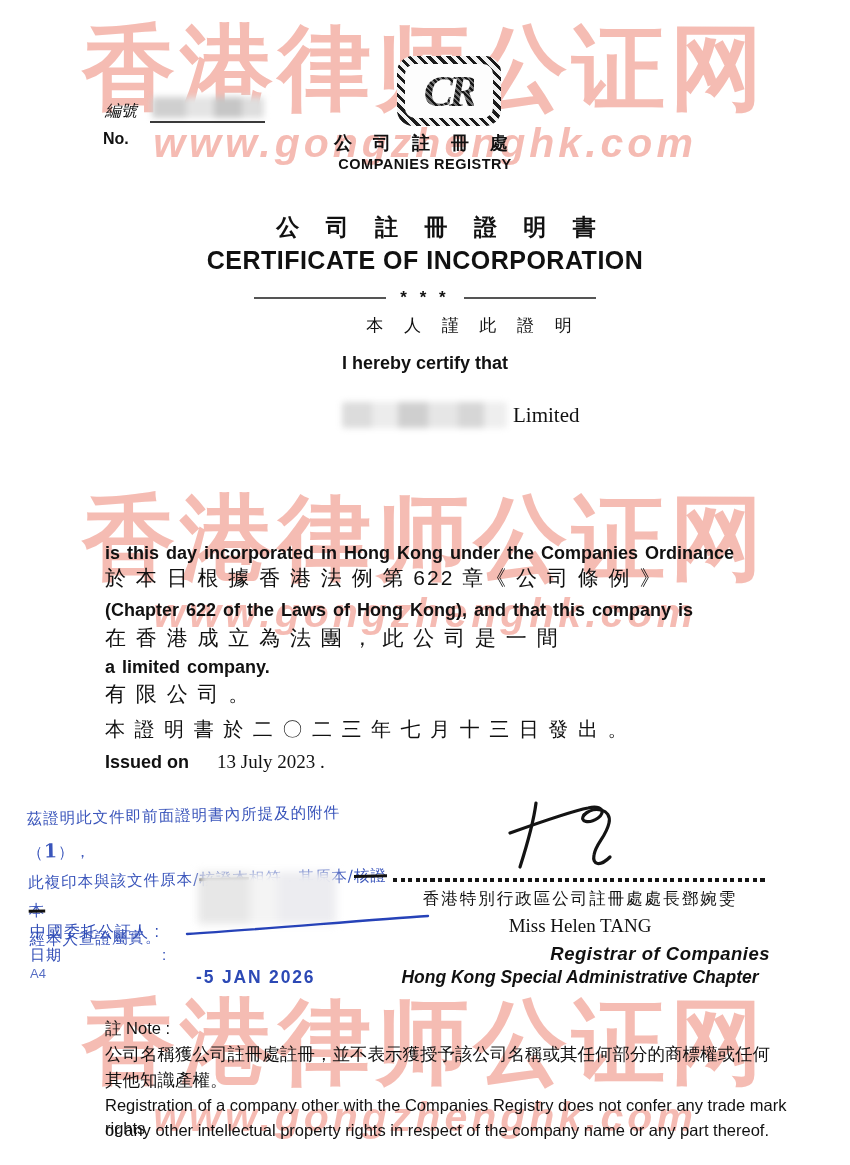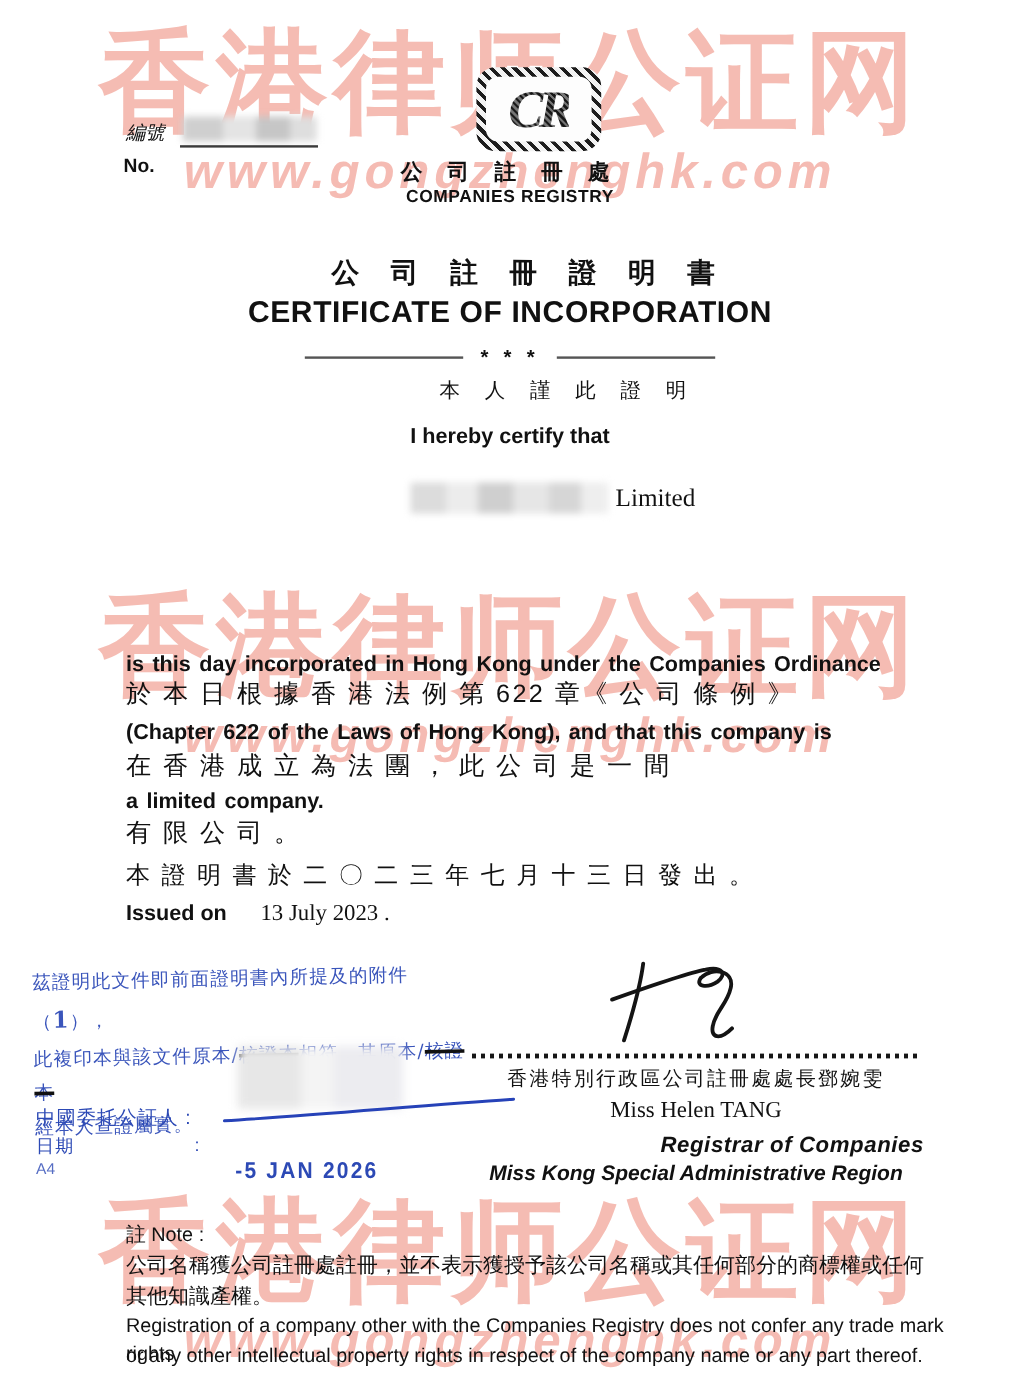--- a/index.html
+++ b/index.html
@@ -147,21 +147,21 @@
       <path d="M20 40 C48 30 82 18 98 15 C112 12 116 19 108 25 C99 31 89 29 94 22"></path>
       <path d="M94 22 C104 12 122 16 119 30 C116 44 106 50 104 62 C102 72 110 74 120 64"></path>
     </g>
   </svg>
 
   <div class="abs dotline" style="left:393px;top:878px;width:372px;"></div>
   <div class="abs reg-block" style="left:390px;top:888px;">
     <div class="reg-zh">香港特別行政區公司註冊處處長鄧婉雯</div>
     <div class="reg-name">Miss Helen TANG</div>
     <div class="reg-title1">Registrar of Companies</div>
-    <div class="reg-title2">Miss Kong Special Administrative Region</div>
+    <div class="reg-title2">Hong Kong Special Administrative Chapter</div>
   </div>
 
   <div class="abs stamp-blur" style="left:198px;top:872px;"></div>
 
   <div class="abs blue notary-line1" style="left:30px;top:922px;">中國委托公証人 :</div>
   <svg class="abs" style="left:185px;top:912px;" width="245" height="26" viewBox="0 0 245 26">
     <path d="M2 22 C70 18 180 8 243 4" fill="none" stroke="#2642b8" stroke-width="2.4" stroke-linecap="round"></path>
   </svg>
   <div class="abs blue notary-line2" style="left:30px;top:946px;width:180px;">
     <span>日期</span>

